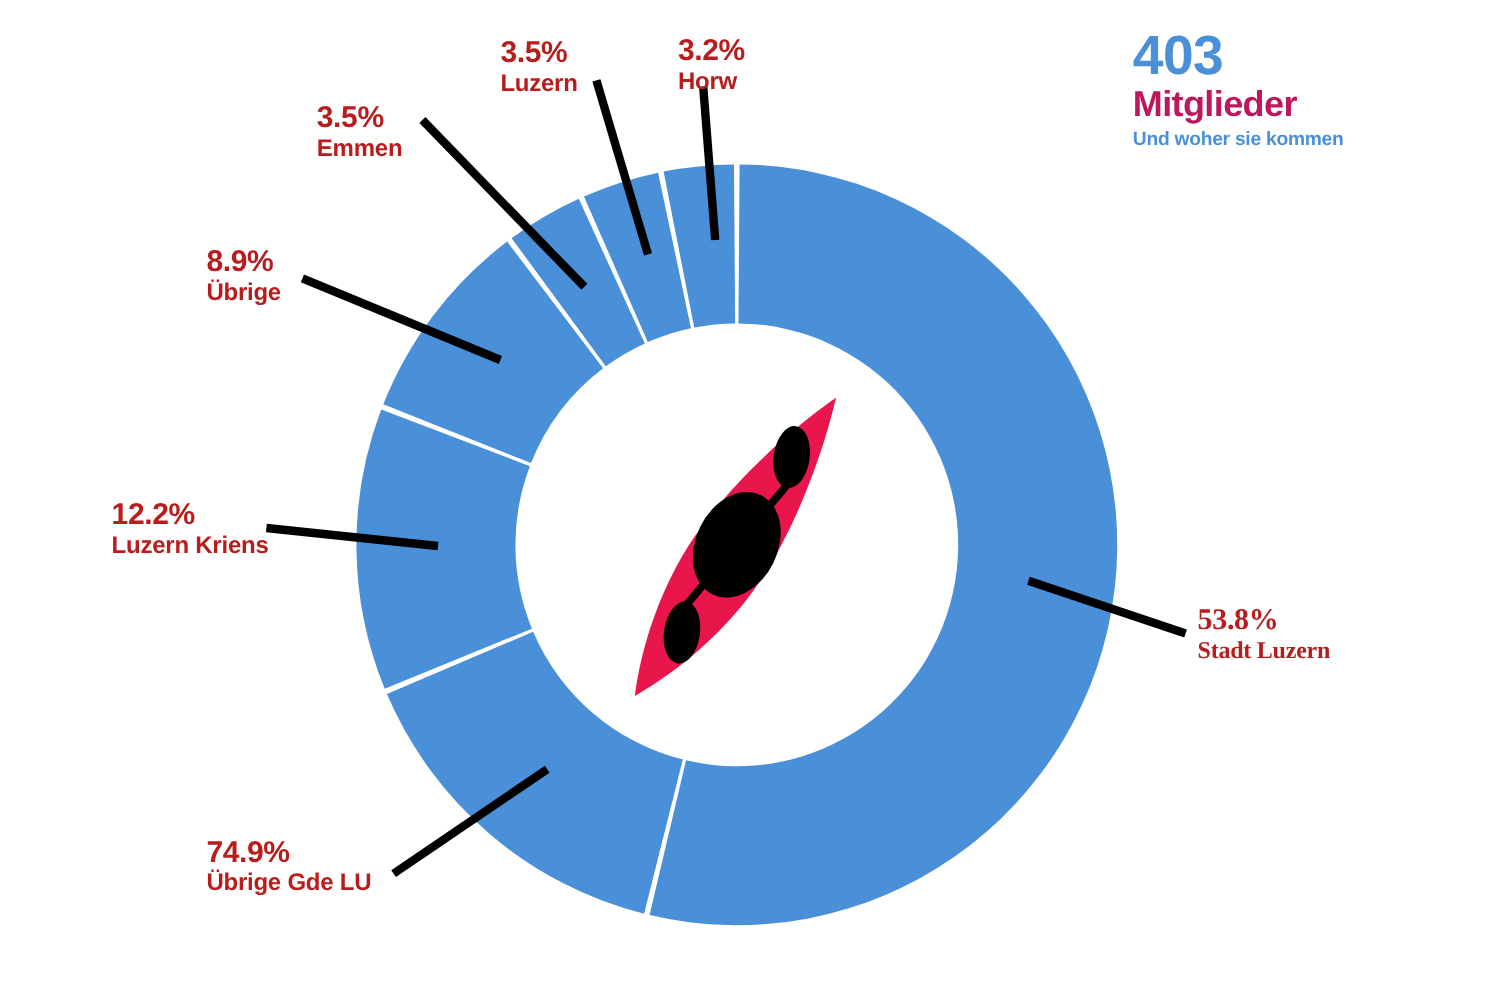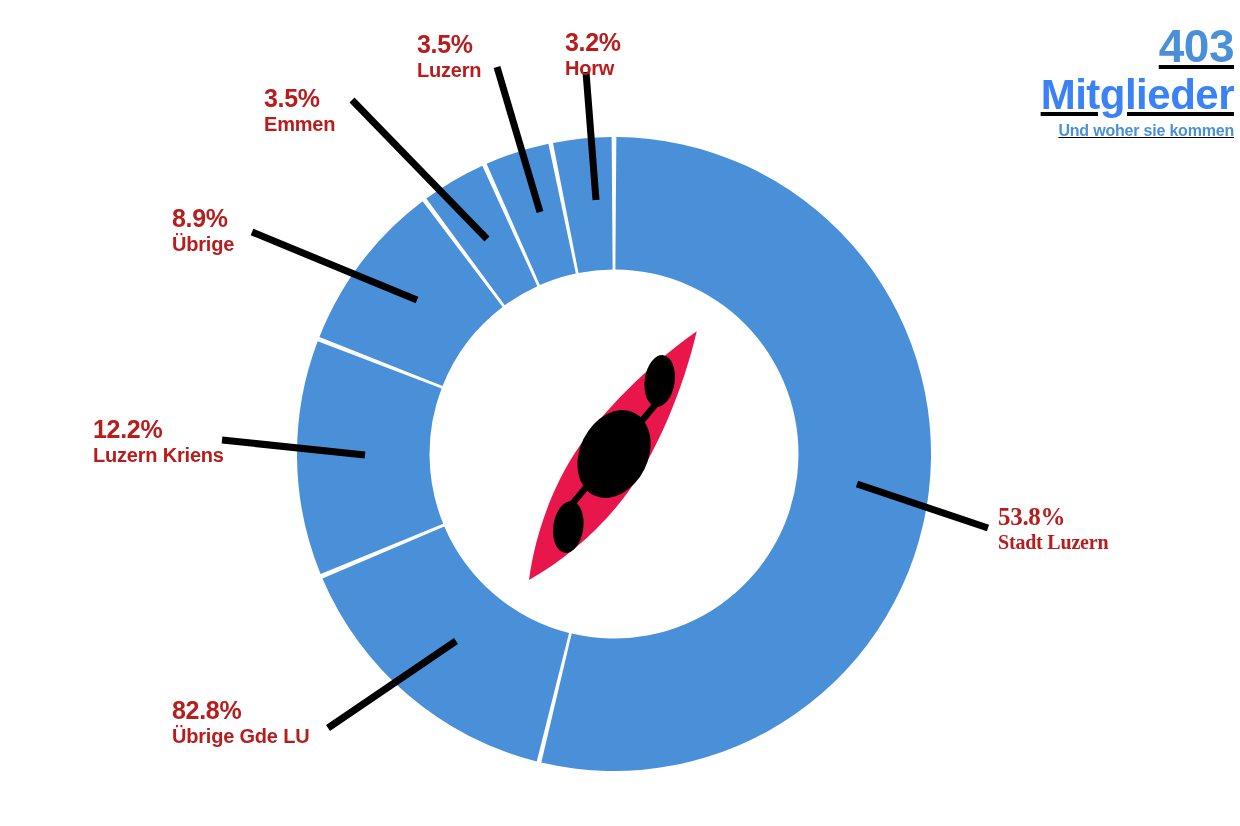--- a/index.html
+++ b/index.html
@@ -19,34 +19,33 @@
     height: 826px;
     background: #ffffff;
   }
 
   
   .title-block {
     position: absolute;
     left: 944px;
     top: 22px;
     width: 290px;
-    text-align: right;
-    text-decoration: underline;
+    text-align: left;
   }
   .title-number {
     font-size: 46px;
     font-weight: 700;
     color: #4a90d9;
     line-height: 1.06;
     letter-spacing: -0.5px;
   }
   .title-main {
-    font-size: 42px;
+    font-size: 30px;
     font-weight: 700;
-    color: #3b82f6;
+    color: #be185d;
     line-height: 1.12;
     letter-spacing: -0.5px;
   }
   .title-sub {
     font-size: 16px;
     font-weight: 700;
     color: #4a90d9;
     line-height: 1.3;
     margin-top: 3px;
     letter-spacing: -0.2px;
@@ -151,21 +150,21 @@
     <span class="pct">8.9%</span>
     <span class="nm">Übrige</span>
   </div>
 
   <div class="callout" style="left:93px; top:415px;">
     <span class="pct">12.2%</span>
     <span class="nm">Luzern Kriens</span>
   </div>
 
   <div class="callout" style="left:172px; top:696px;">
-    <span class="pct">82.8%</span>
+    <span class="pct">74.9%</span>
     <span class="nm">Übrige Gde LU</span>
   </div>
 
   <div class="callout right-align" style="left:998px; top:502px;font-family:Liberation Serif, serif;">
     <span class="pct">53.8%</span>
     <span class="nm">Stadt Luzern</span>
   </div>
 
 </div>
 

